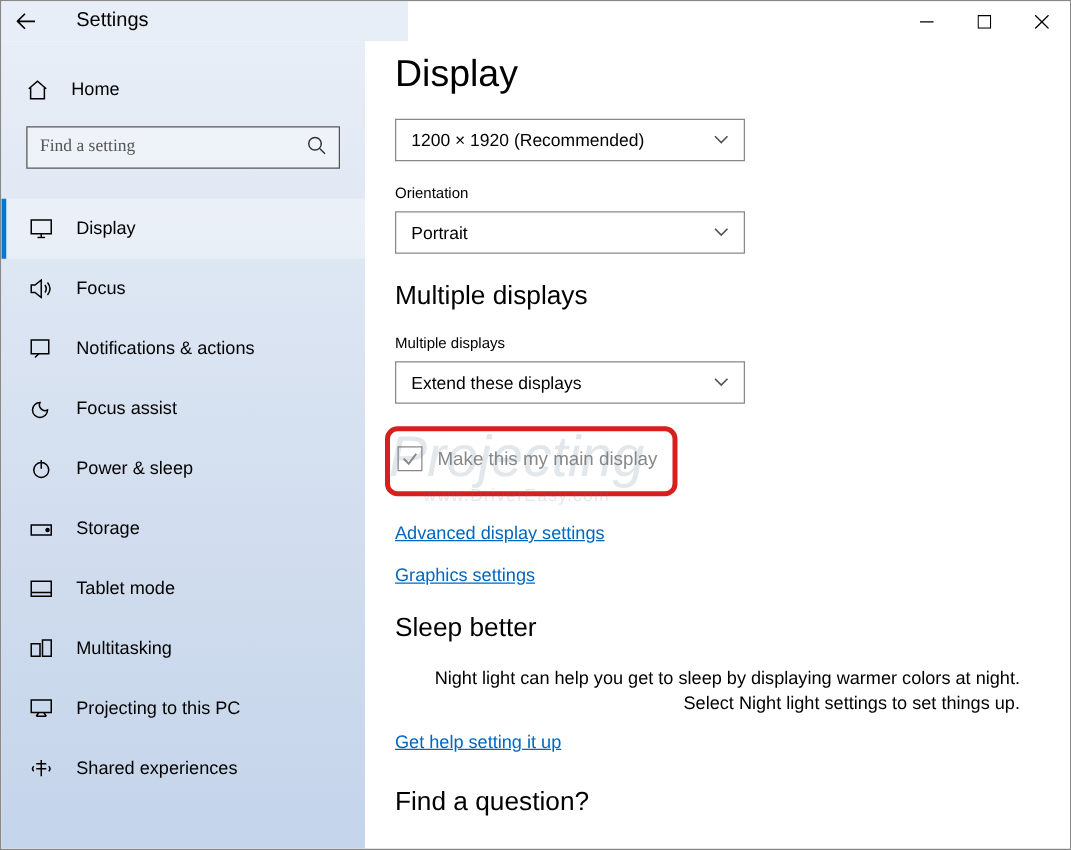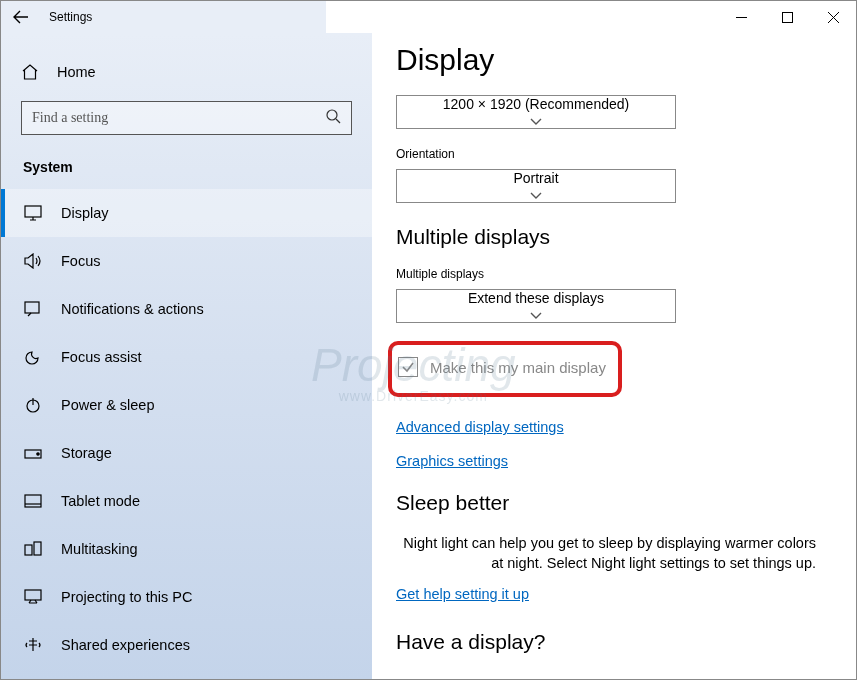--- a/index.html
+++ b/index.html
@@ -25,44 +25,44 @@
     .back-btn {
       width: 40px;
       height: 32px;
       display: flex;
       align-items: center;
       justify-content: center;
       cursor: pointer;
     }
     .back-btn svg { width: 16px; height: 16px; }
     .title-text {
-      font-size: 12px;
-      color: #000;
-      margin-left: 8px;
+      font-size: 16px;
+      color: #000;
+      margin-left: 20px;
     }
     .window-controls {
       margin-left: auto;
       display: flex;
       height: 32px;
     }
     .win-ctrl {
       width: 46px;
       height: 32px;
       display: flex;
       align-items: center;
       justify-content: center;
       cursor: pointer;
     }
     .win-ctrl svg { width: 11px; height: 11px; }
     .body-area {
       display: flex;
       height: calc(100% - 32px);
     }
     .sidebar {
-      width: 371px;
+      width: 291px;
       background: linear-gradient(to bottom, #e8eef7, #d5e0f0 50%, #c4d4ea);
       padding-top: 20px;
       overflow: hidden;
     }
     .home-row {
       display: flex;
       align-items: center;
       padding: 10px 20px;
       cursor: pointer;
       margin-bottom: 10px;
@@ -139,21 +139,20 @@
     .select-box {
       width: 280px;
       height: 34px;
       border: 1px solid #888;
       display: flex;
       align-items: center;
       padding: 0 12px;
       cursor: pointer;
       justify-content: space-between;
       margin-bottom: 18px;
-      flex-direction: column;
     }
     .select-box .sel-label { font-size: 14px; }
     .select-box .chev { color: #444; }
     .field-label {
       font-size: 12px;
       margin-bottom: 8px;
       color: #000;
     }
     .section-head {
       font-size: 21px;
@@ -263,21 +262,20 @@
     </div>
     <div class="search-box">
       <input type="text" placeholder="Find a setting" style="">
       <span class="search-icon">
         <svg width="16" height="16" viewBox="0 0 16 16" fill="none" stroke="#333" stroke-width="1.2">
             <circle cx="7" cy="7" r="5"></circle>
             <path d="M11 11 L15 15"></path>
           </svg>
       </span>
     </div>
-    <div class="category-header">System</div>
 
     <div class="nav-item selected">
       <span class="icon">
           <svg width="18" height="16" viewBox="0 0 18 16" fill="none" stroke="#000" stroke-width="1.2">
             <rect x="1" y="1" width="16" height="11"></rect>
             <path d="M6 15 H12 M9 12 V15"></path>
           </svg>
         </span>
       <span class="label">Display</span>
     </div>
@@ -400,20 +398,20 @@
     </div>
     <div style="height:22px"></div>
 
     <span class="link-blue">Advanced display settings</span>
     <span class="link-blue">Graphics settings</span>
 
     <div class="section-head">Sleep better</div>
     <div class="desc-text">Night light can help you get to sleep by displaying warmer colors at night. Select Night light settings to set things up.</div>
     <span class="link-blue">Get help setting it up</span>
 
-    <div class="section-head" style="margin-top:28px">Have a display?</div>
+    <div class="section-head" style="margin-top:28px">Find a question?</div>
   </div>
 </div>
 
 <div class="watermark">
   <span>Projecting</span>
   <span class="sub">www.DriverEasy.com</span>
 </div>
 
 </body></html>

